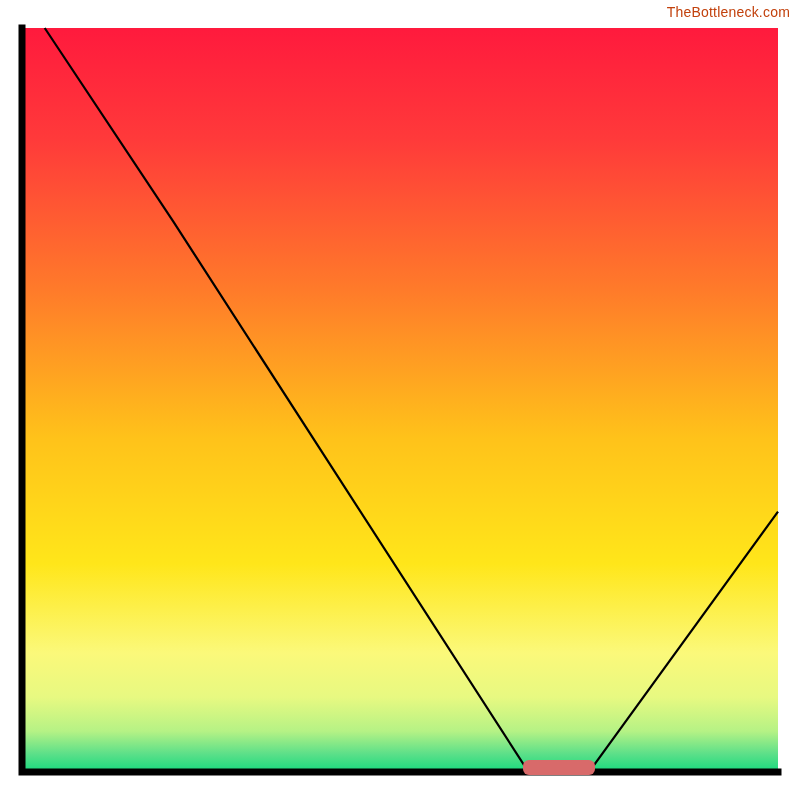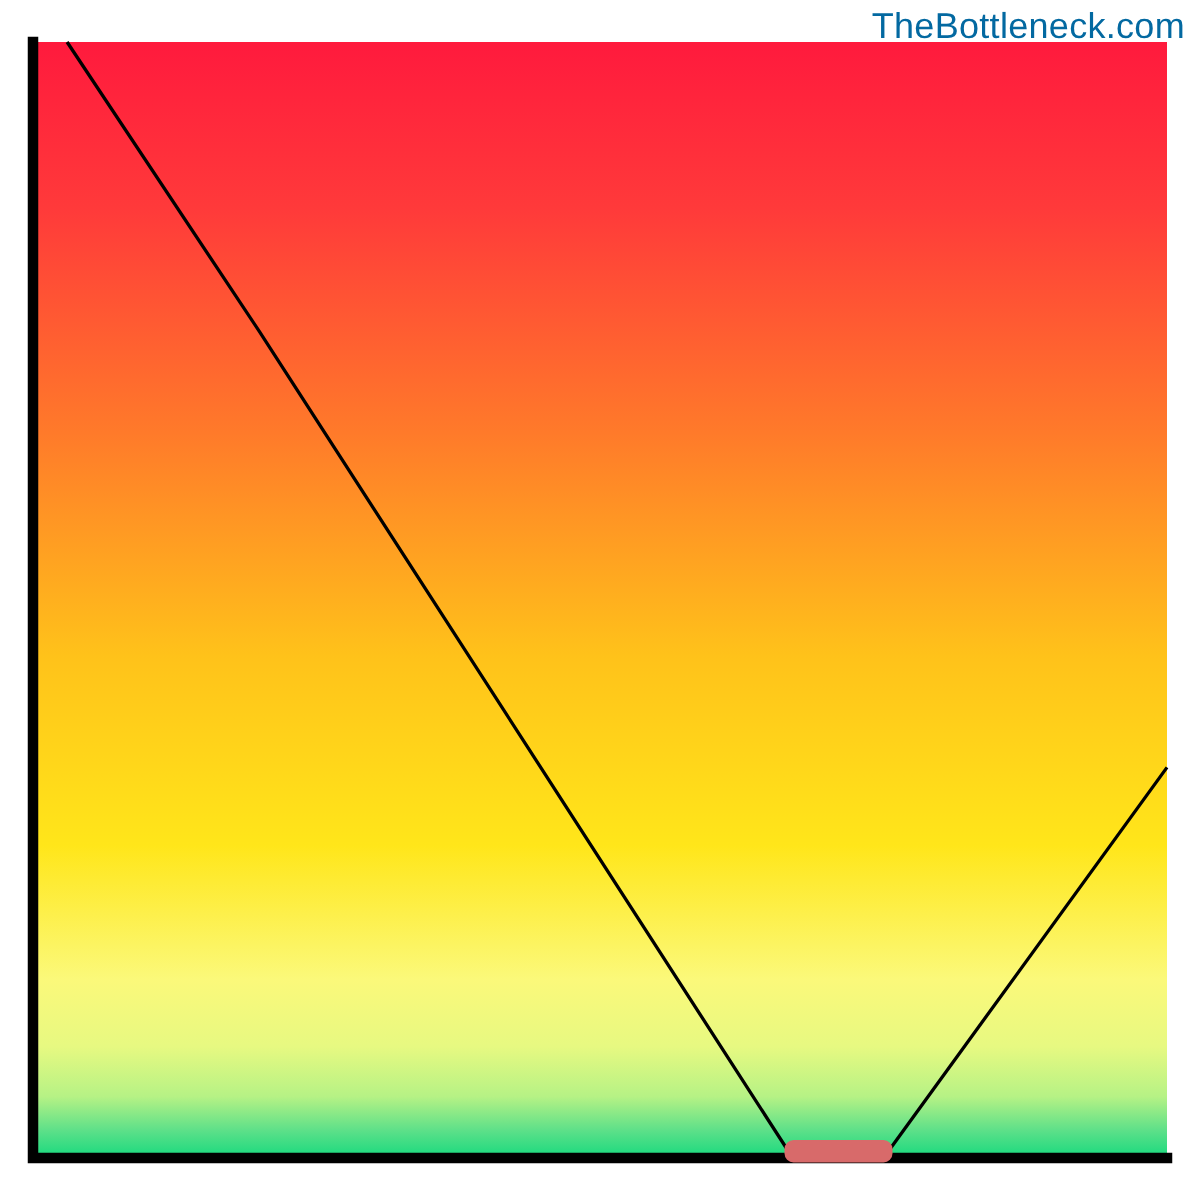--- a/index.html
+++ b/index.html
@@ -12,22 +12,22 @@
   }
   .stage {
     position: relative;
     width: 800px;
     height: 800px;
   }
   .watermark {
     position: absolute;
     top: 4px;
     right: 10px;
-    color: #0369a1;
-    font-size: 24px;
+    color: #c2410c;
+    font-size: 14px;
     font-weight: 500;
     letter-spacing: 0.2px;
   }
   .notch {
     position: absolute;
     border-radius: 6px;
   }
   svg { display: block; }
 </style>
 </head>

